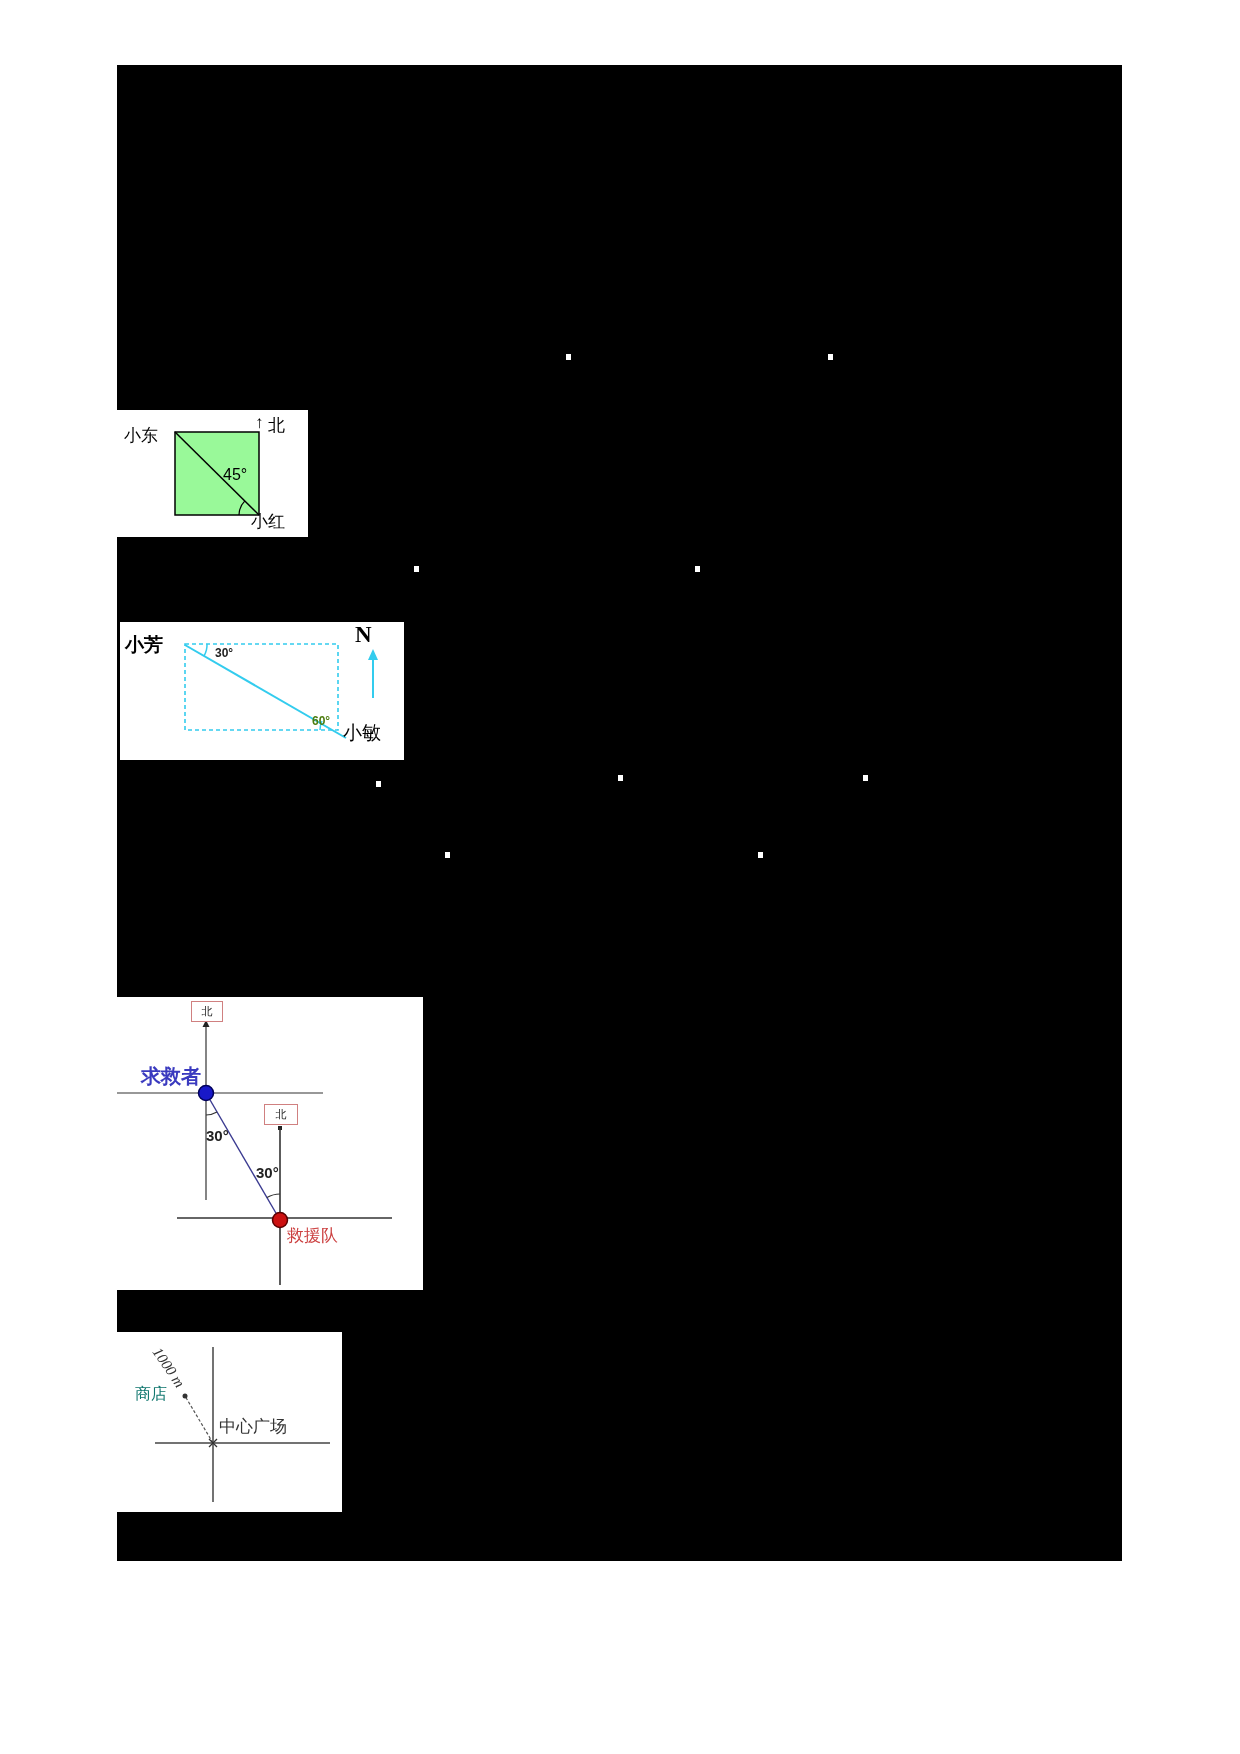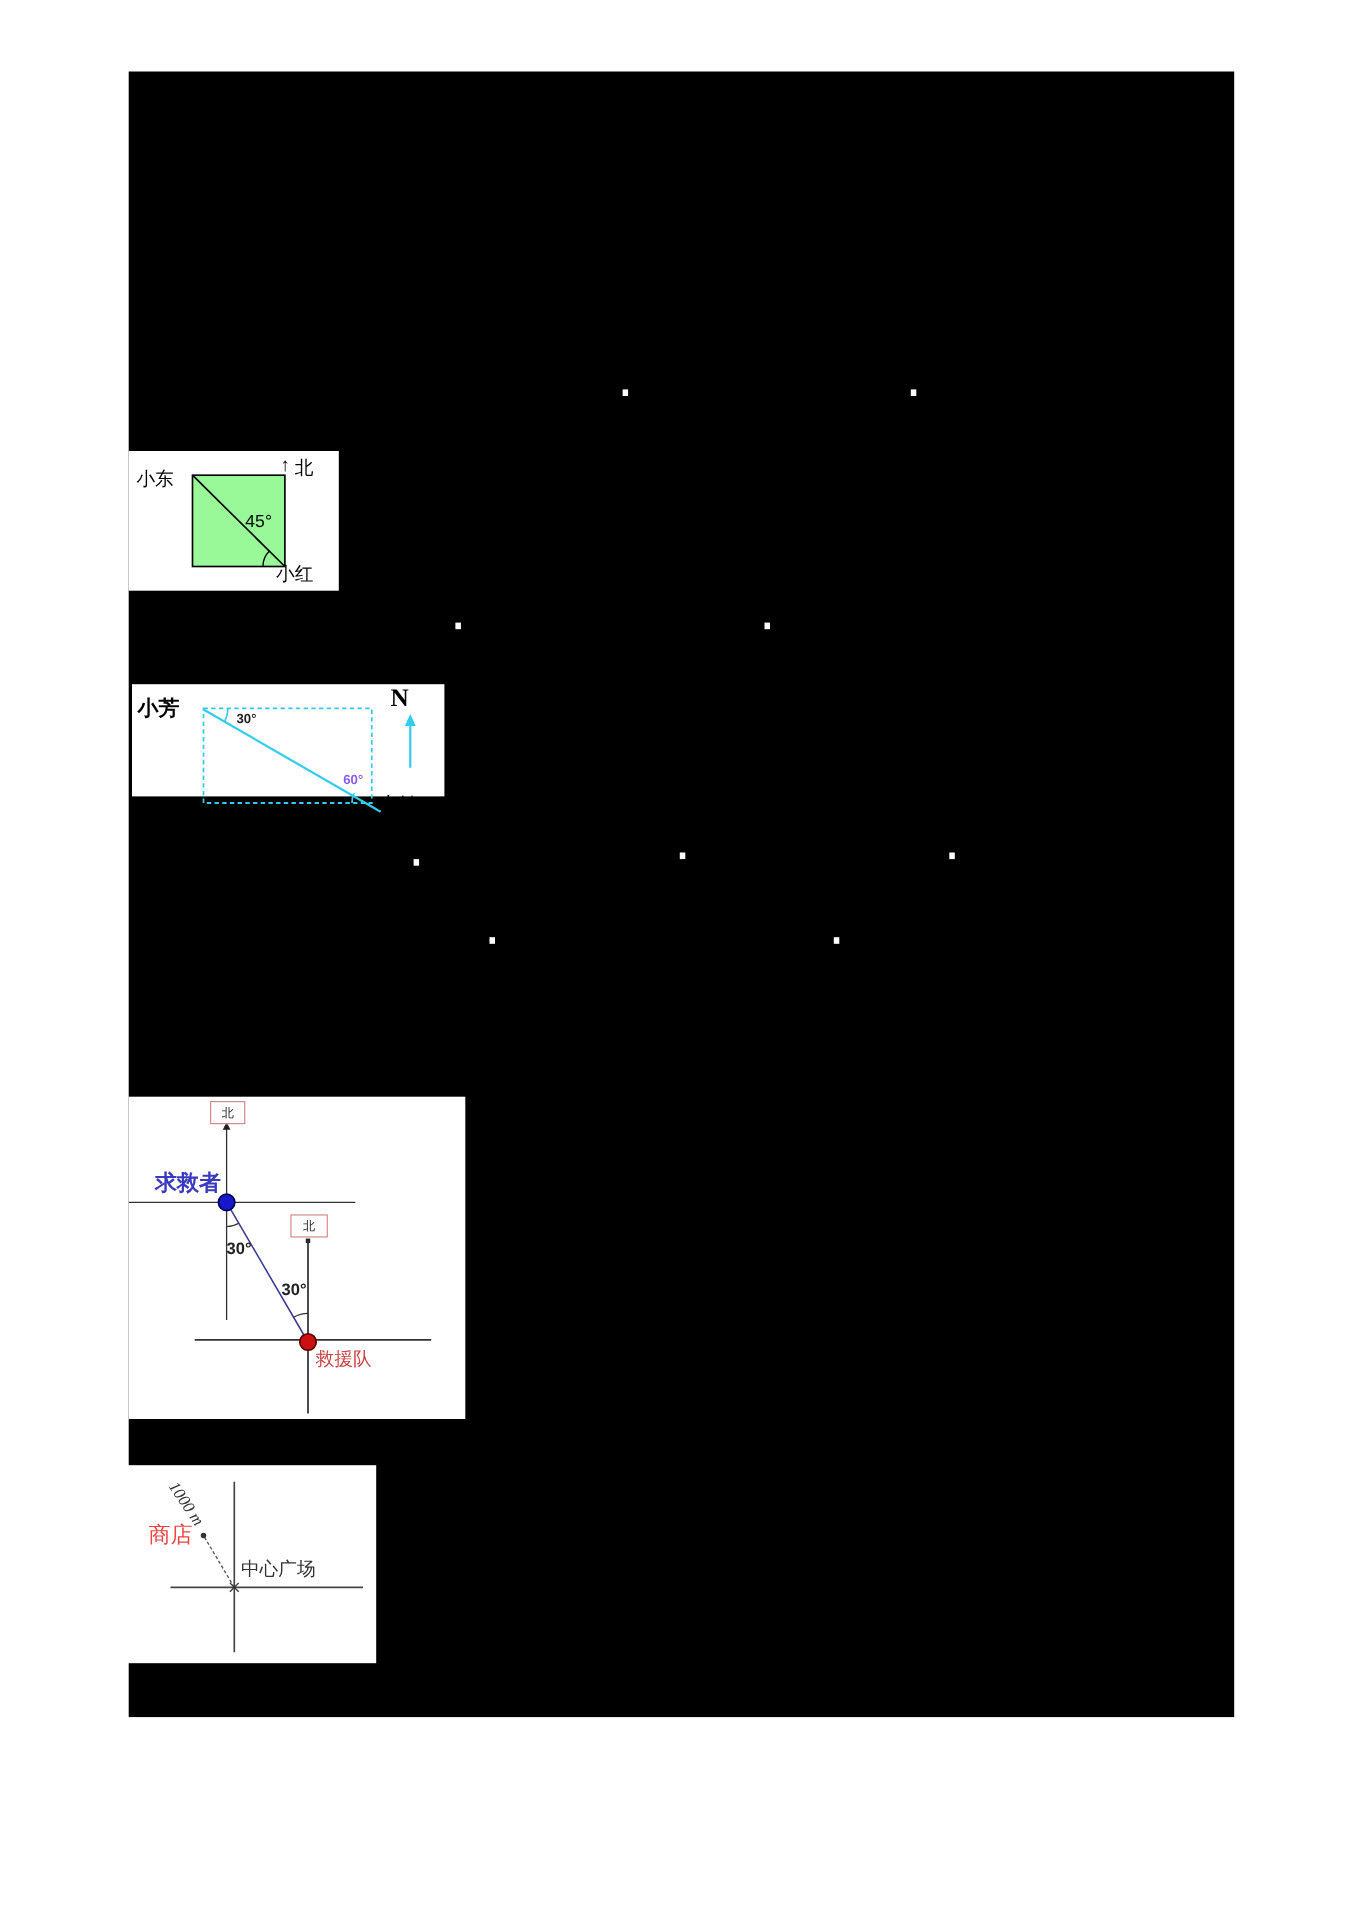--- a/index.html
+++ b/index.html
@@ -38,32 +38,32 @@
       <line x1="58" y1="22" x2="142" y2="105" stroke="#000" stroke-width="1.5"></line>
       <path d="M127.9,90.9 A20,20 0 0 0 122,105" fill="none" stroke="#000" stroke-width="1.2"></path>
     </svg>
     <span class="lbl" style="left:7px;top:17px;font-size:17px;">小东</span>
     <span class="lbl" style="left:138px;top:4px;font-size:17px;">↑</span>
     <span class="lbl" style="left:151px;top:7px;font-size:17px;">北</span>
     <span class="lbl" style="left:106px;top:57px;font-size:16px;">45°</span>
     <span class="lbl" style="left:134px;top:103px;font-size:17px;">小红</span>
   </div>
 
-  <div class="fig" style="left:120px;top:622px;width:284px;height:102px;">
+  <div class="fig" style="left:120px;top:622px;width:284px;height:138px;">
     <svg width="284" height="138">
       <rect x="65" y="22" width="153" height="86" fill="none" stroke="#33ccee" stroke-width="1.6" stroke-dasharray="4,3"></rect>
       <line x1="65" y1="23" x2="226" y2="116" stroke="#33ccee" stroke-width="2"></line>
       <path d="M87,22 A22,22 0 0 1 84,34" fill="none" stroke="#33ccee" stroke-width="1.5"></path>
       <path d="M202,99 A18,18 0 0 0 200,108" fill="none" stroke="#33ccee" stroke-width="1.5"></path>
       <line x1="253" y1="34" x2="253" y2="76" stroke="#33ccee" stroke-width="2"></line>
       <polygon points="253,27 248,38 258,38" fill="#33ccee"></polygon>
     </svg>
     <span class="lbl" style="left:5px;top:13px;font-size:19px;font-weight:bold;">小芳</span>
     <span class="lbl" style="left:95px;top:25px;font-size:12px;font-weight:bold;color:#222;">30°</span>
-    <span class="lbl" style="left:192px;top:81px;font-size:12px;font-weight:bold;color:#8b5cf6;">60°</span>
+    <span class="lbl" style="left:192px;top:93px;font-size:12px;font-weight:bold;color:#4d7c0f;">60°</span>
     <span class="lbl serif" style="left:235px;top:1px;font-size:23px;font-weight:bold;">N</span>
     <span class="lbl" style="left:223px;top:101px;font-size:19px;font-weight:normal;">小敏</span>
   </div>
 
   <div class="fig" style="left:117px;top:997px;width:306px;height:293px;">
     <svg width="306" height="293">
       <line x1="89" y1="26" x2="89" y2="203" stroke="#333" stroke-width="1.2"></line>
       <polygon points="89,23 85.5,30 92.5,30" fill="#222"></polygon>
       <line x1="0" y1="96" x2="206" y2="96" stroke="#333" stroke-width="1.2"></line>
       <line x1="89" y1="96" x2="163" y2="223" stroke="#3a3a90" stroke-width="1.4"></line>
@@ -90,17 +90,17 @@
   <div class="fig" style="left:115px;top:1332px;width:227px;height:180px;">
     <svg width="227" height="180">
       <line x1="98" y1="15" x2="98" y2="170" stroke="#444" stroke-width="1.5"></line>
       <line x1="40" y1="111" x2="215" y2="111" stroke="#444" stroke-width="1.5"></line>
       <line x1="98" y1="111" x2="70" y2="64" stroke="#555" stroke-width="1.2" stroke-dasharray="3,2"></line>
       <circle cx="70" cy="64" r="2.5" fill="#333"></circle>
       <line x1="94" y1="107" x2="102" y2="115" stroke="#333" stroke-width="1.2"></line>
       <line x1="102" y1="107" x2="94" y2="115" stroke="#333" stroke-width="1.2"></line>
     </svg>
     <span class="lbl serif" style="left:47px;top:13px;font-size:15px;font-style:italic;color:#333;transform:rotate(56deg);transform-origin:left top;">1000 m</span>
-    <span class="lbl" style="left:20px;top:54px;font-size:20px;color:#ef4444;">商店</span>
+    <span class="lbl" style="left:20px;top:54px;font-size:16px;color:#0f766e;">商店</span>
     <span class="lbl" style="left:104px;top:86px;font-size:17px;color:#333;text-align:right;">中心广场</span>
   </div>
 
 </div>
 
 </body></html>

